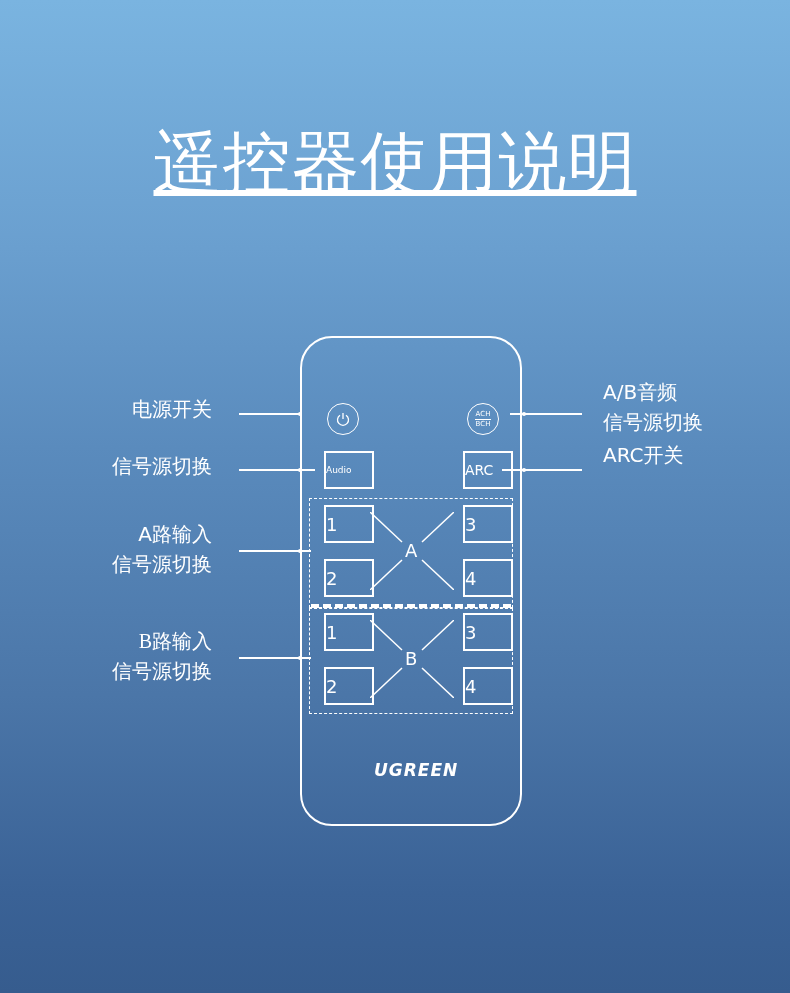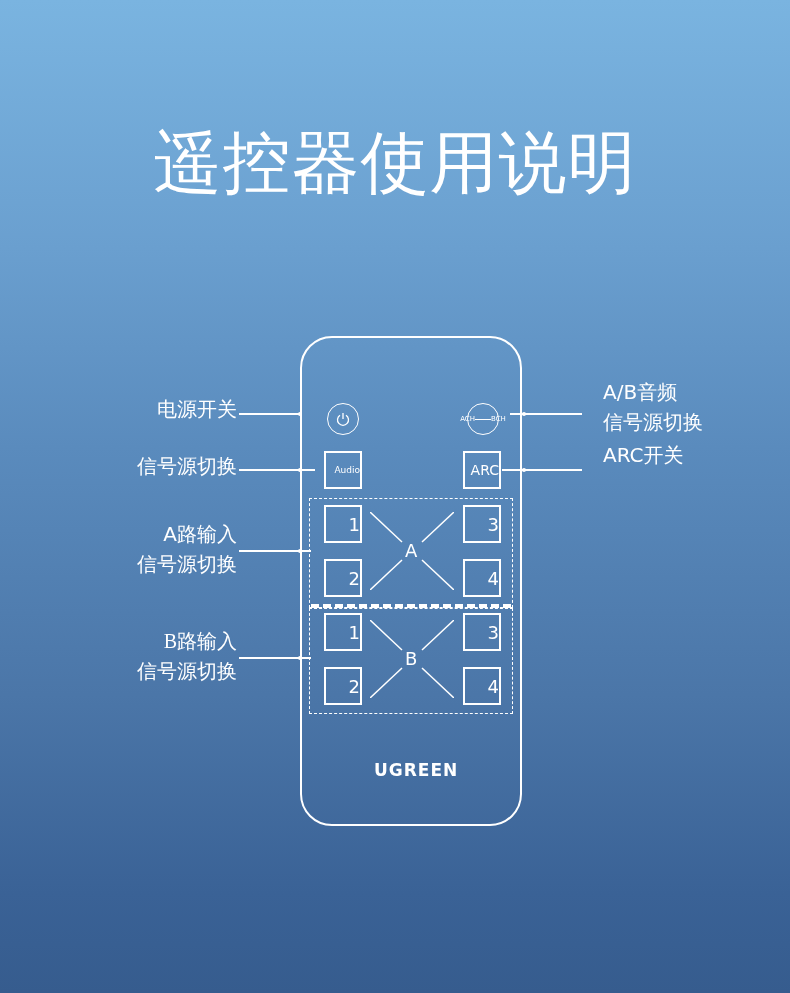--- a/index.html
+++ b/index.html
@@ -4,52 +4,52 @@
 <style>
   html, body { margin:0; padding:0; }
   body {
     width:790px; height:993px; overflow:hidden; position:relative;
     background: linear-gradient(180deg, #7ab4e0 0%, #6a9fcf 25%, #5a8bbd 45%, #4b76a8 70%, #3a6296 90%, #365c8e 100%);
     font-family: "DejaVu Sans", "Liberation Sans", sans-serif;
     color:#ffffff;
   }
   .title {
     position:absolute; left:0; width:790px; top:118px; text-align:center;
-    font-size:68px; font-weight:normal; letter-spacing:1px; color:#ffffff;
+    font-size:68px; font-weight:normal; letter-spacing:1px; color:#ffffff;text-decoration:underline;
   }
   .remote {
     position:absolute; left:300px; top:336px; width:222px; height:490px;
     border:2.5px solid #ffffff; border-radius:32px; box-sizing:border-box;
   }
   .btn-round {
     position:absolute; width:32px; height:32px; border:1.5px solid #fff; border-radius:50%;
     box-sizing:border-box; display:flex; align-items:center; justify-content:center;
   }
   .btn-sq {
-    position:absolute; width:38px; height:38px; border:2px solid #fff; box-sizing:border-box;
-    display:flex; align-items:center; justify-content:flex-end; font-size:18px;
+    position:absolute; width:50px; height:38px; border:2px solid #fff; box-sizing:border-box;
+    display:flex; align-items:center; justify-content:flex-start; font-size:18px;
   }
   .btn-small-text { font-size:9px; }
-  .achbch { display:flex; flex-direction:row; align-items:center; font-size:7px; line-height:8px; }
+  .achbch { display:flex; flex-direction:column; align-items:center; font-size:7px; line-height:8px; }
   .achbch .bar { width:16px; height:1px; background:#fff; margin:0.5px 0; }
   .label {
     position:absolute; font-size:20px; line-height:30px; color:#ffffff; white-space:nowrap;
   }
-  .label.right-align { text-align:right;margin-left:25px; }
+  .label.right-align { text-align:right; }
   .hline { position:absolute; height:1.5px; background:#fff; }
   .dot { position:absolute; width:4px; height:4px; background:#fff; border-radius:50%; }
   .dashbox {
     position:absolute; border:1.5px dashed #fff; box-sizing:border-box;
   }
   .divider {
     position:absolute; height:0; border-top:4px dashed #fff;
   }
   .group-letter { position:absolute; font-size:18px; color:#fff; }
   .brand {
-    position:absolute; left:374px; top:760px; font-size:17px; font-weight:bold;
+    position:absolute; left:374px; top:760px; font-size:17px; font-style:italic; font-weight:bold;
     letter-spacing:1px; color:#fff;
   }
   svg.x { position:absolute; }
 </style>
 </head>
 <body>
 
 <div class="title">遥控器使用说明</div>
 
 <div class="remote"></div>

